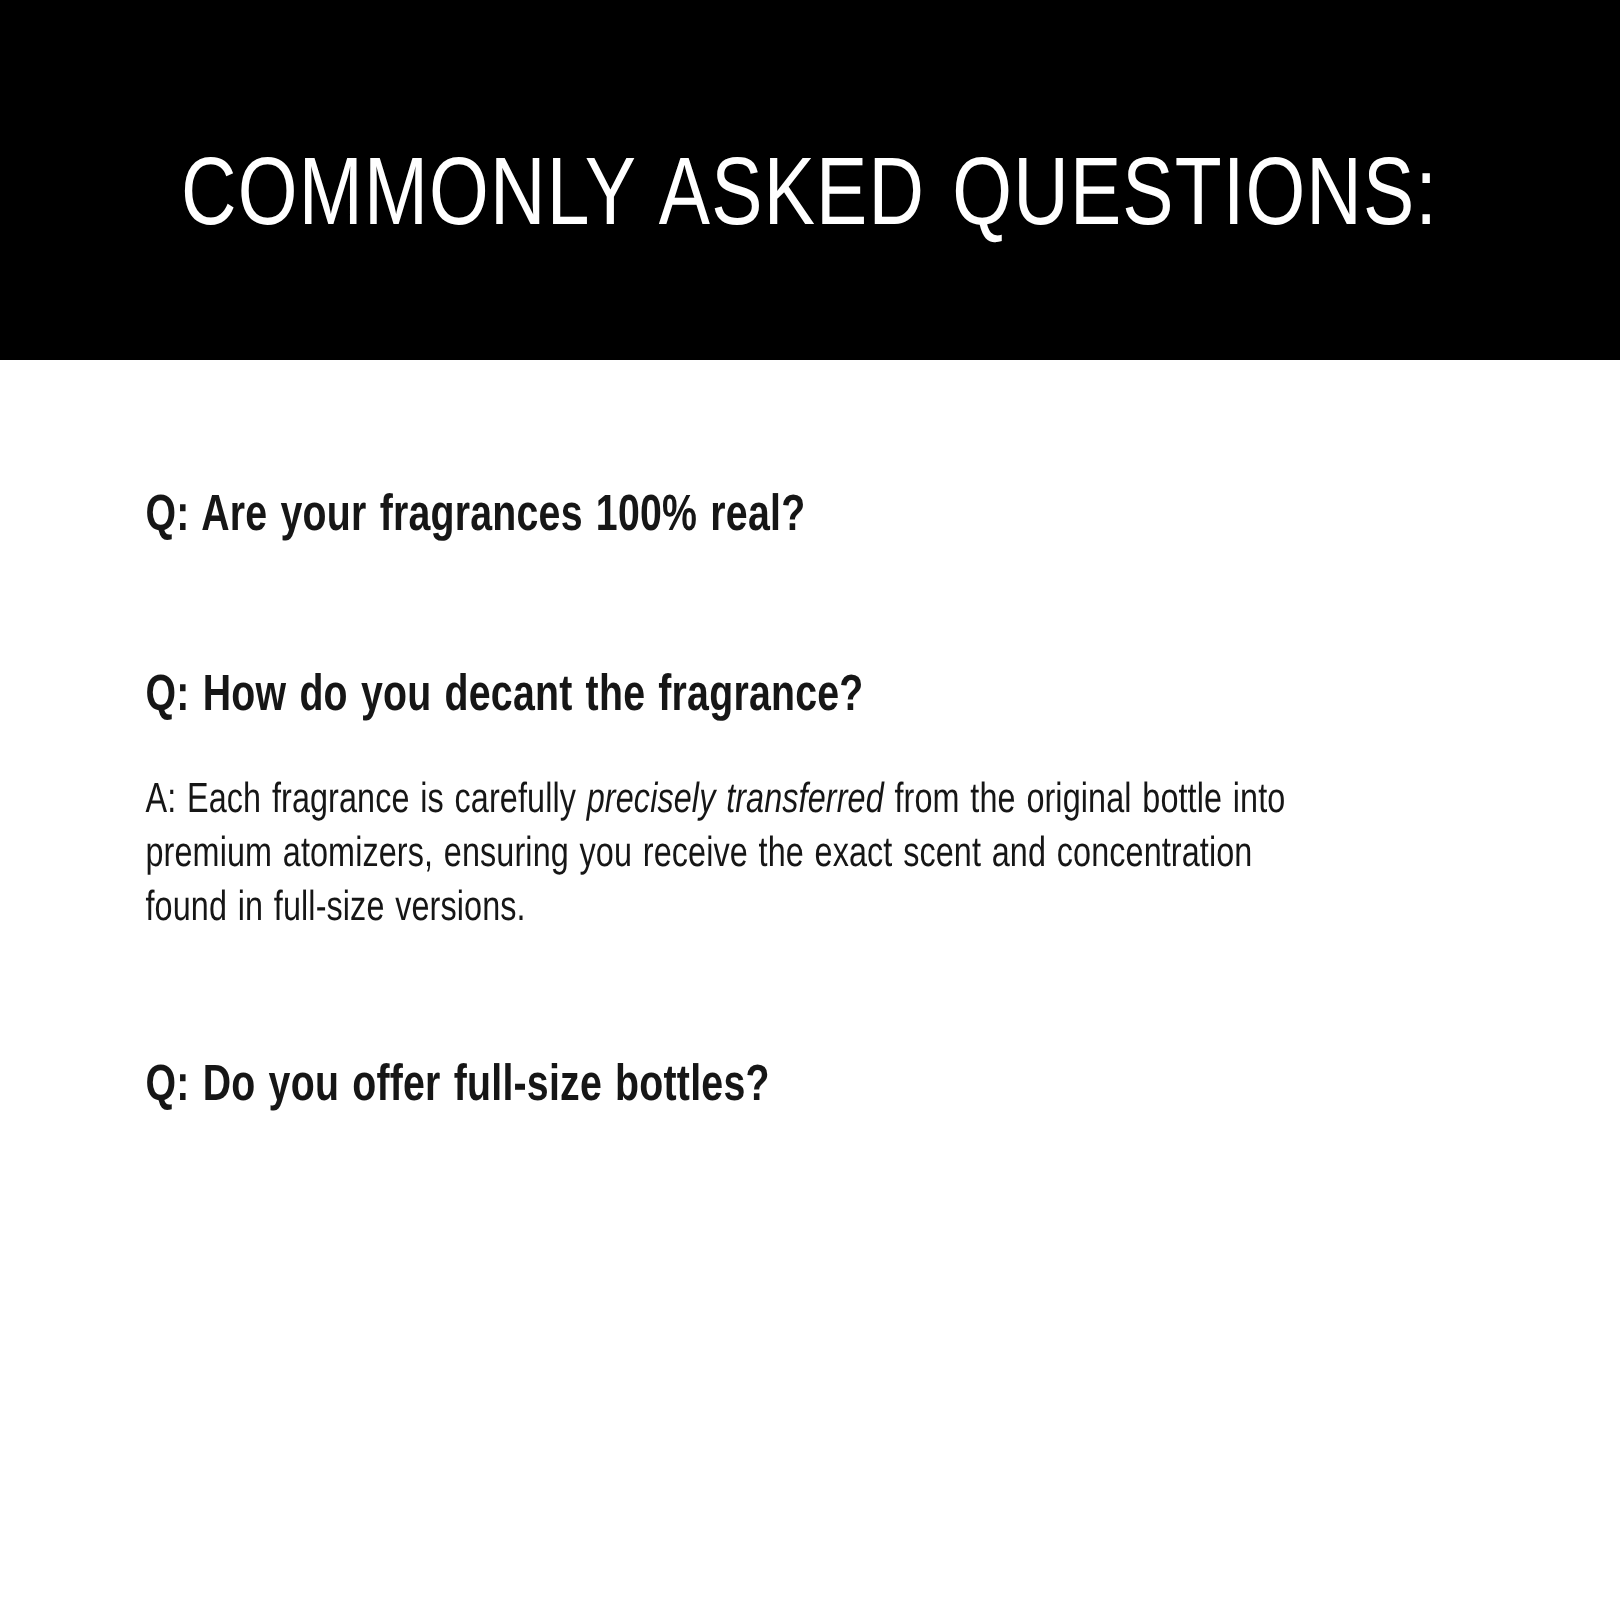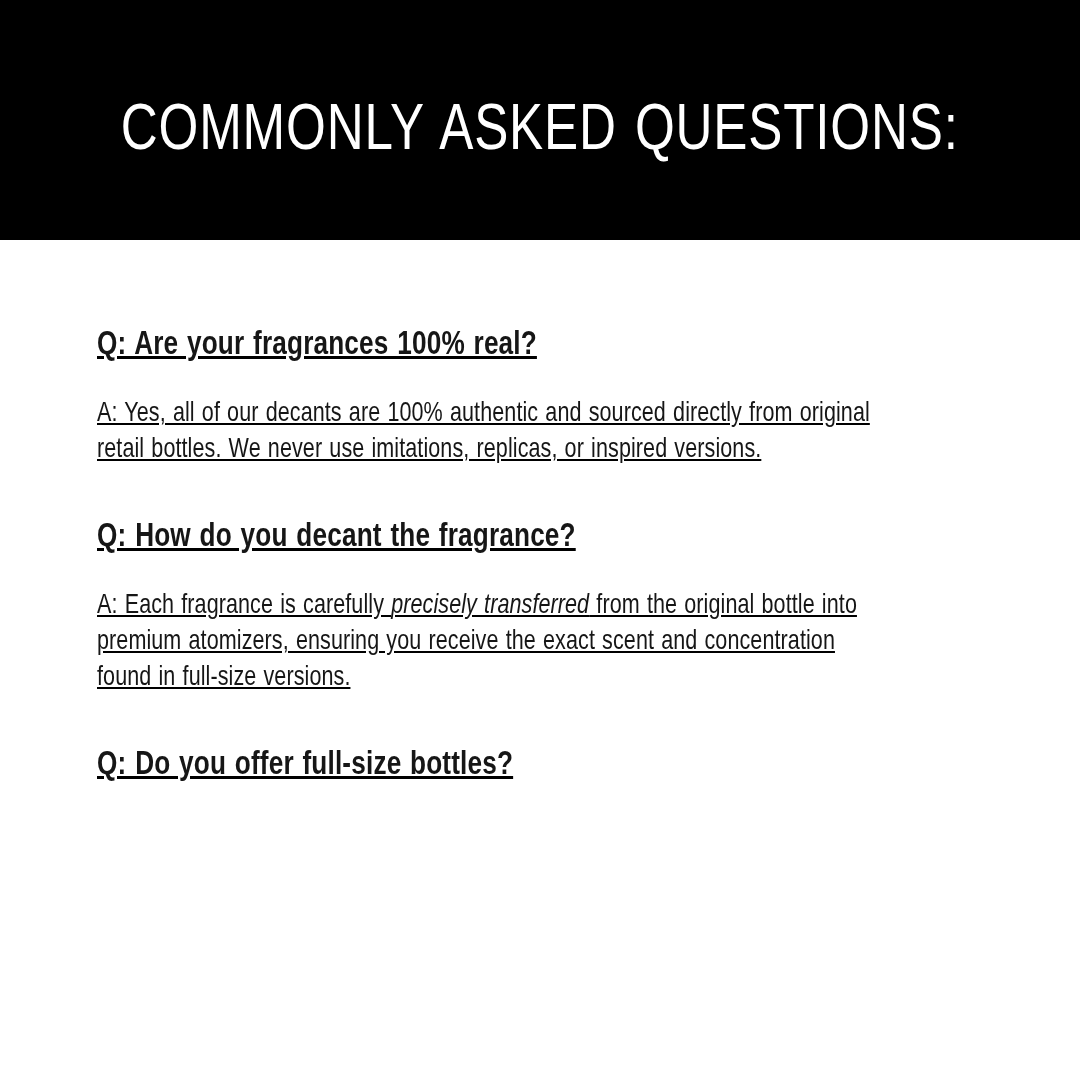--- a/index.html
+++ b/index.html
@@ -6,21 +6,20 @@
     margin: 0;
     padding: 0;
   }
   .canvas {
     position: relative;
     width: 1080px;
     height: 1080px;
     background: var(--body-bg, #ffffff);
     font-family: "Liberation Sans", sans-serif;
     overflow: hidden;
-    text-decoration: underline;
   }
   .header-band {
     box-sizing: border-box;
     width: 1080px;
     height: 240px;
     background: var(--header-bg, #000000);
     display: flex;
     align-items: center;
     justify-content: center;
   }
@@ -35,21 +34,21 @@
     transform-origin: 50% 50%;
     padding-top: 14px;
   }
   .content {
     padding-left: 97px;
     padding-right: 60px;
     color: var(--body-text, #161616);
   }
   .qa-section { margin: 0; }
   .qa-first { padding-top: 82px; }
-  .qa-rest { margin-top: 48px; }
+  .qa-rest { margin-top: 80px; }
   .question {
     font-size: 34px;
     font-weight: 700;
     line-height: 40px;
     letter-spacing: 0.2px;
     word-spacing: 0.05em;
     white-space: pre;
     transform: scaleX(0.77);
     transform-origin: 0 50%;
   }
@@ -72,24 +71,20 @@
 <div class="canvas">
 
   <div class="header-band">
     <div class="header-title">COMMONLY ASKED QUESTIONS:</div>
   </div>
 
   <div class="content">
 
     <div class="qa-section qa-first">
       <div class="question">Q: Are your fragrances 100% real?</div>
-      <div class="answer">
-        <div class="line">A: Yes, all of our decants are 100% authentic and sourced directly from original</div>
-        <div class="line">retail bottles. We never use imitations, replicas, or inspired versions.</div>
-      </div>
     </div>
 
     <div class="qa-section qa-rest">
       <div class="question">Q: How do you decant the fragrance?</div>
       <div class="answer">
         <div class="line"><span>A: Each fragrance is carefully </span><span class="italic">precisely transferred</span><span> from the original bottle into</span></div>
         <div class="line">premium atomizers, ensuring you receive the exact scent and concentration</div>
         <div class="line">found in full-size versions.</div>
       </div>
     </div>

